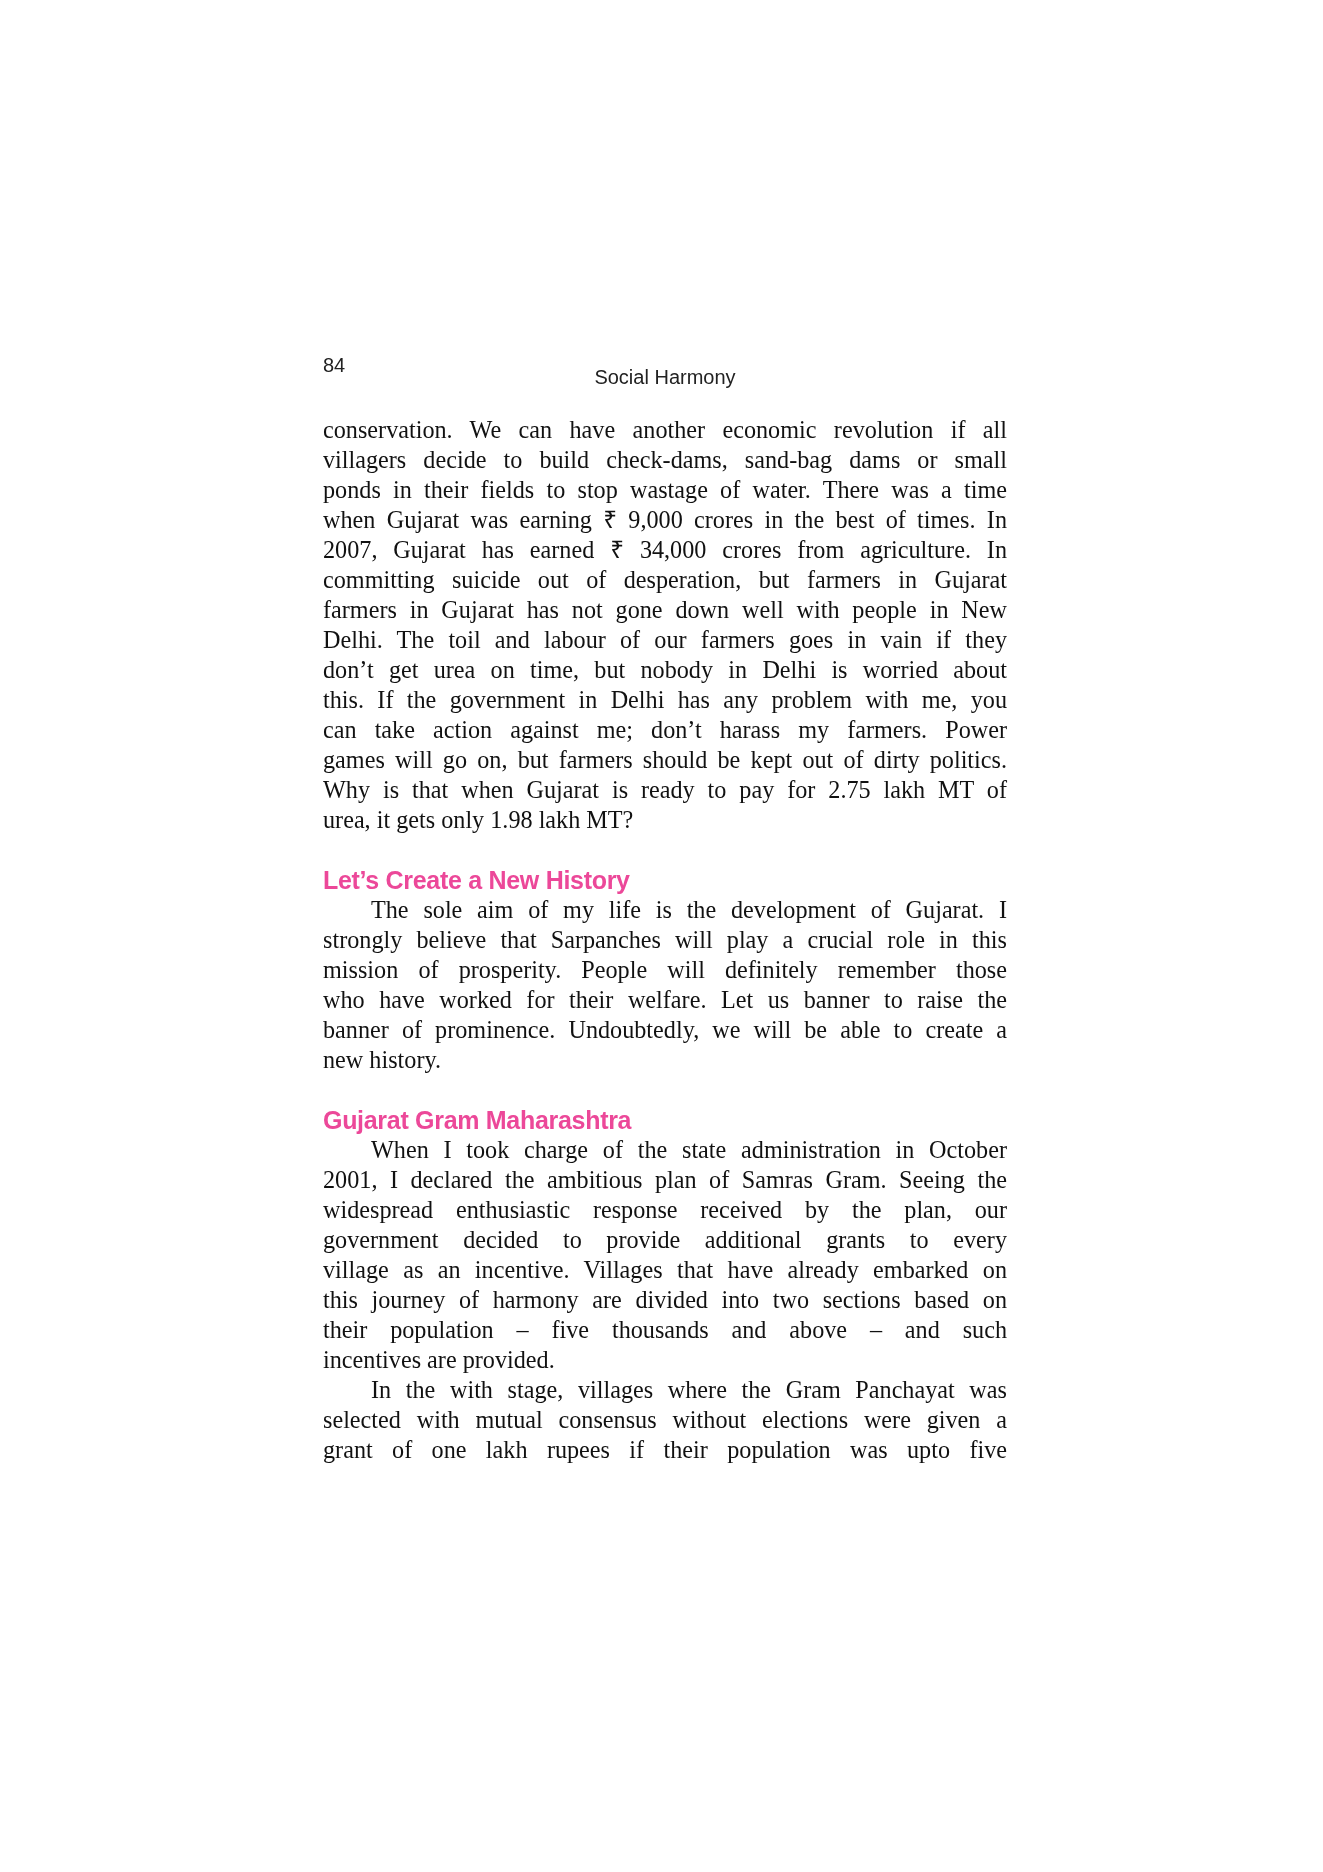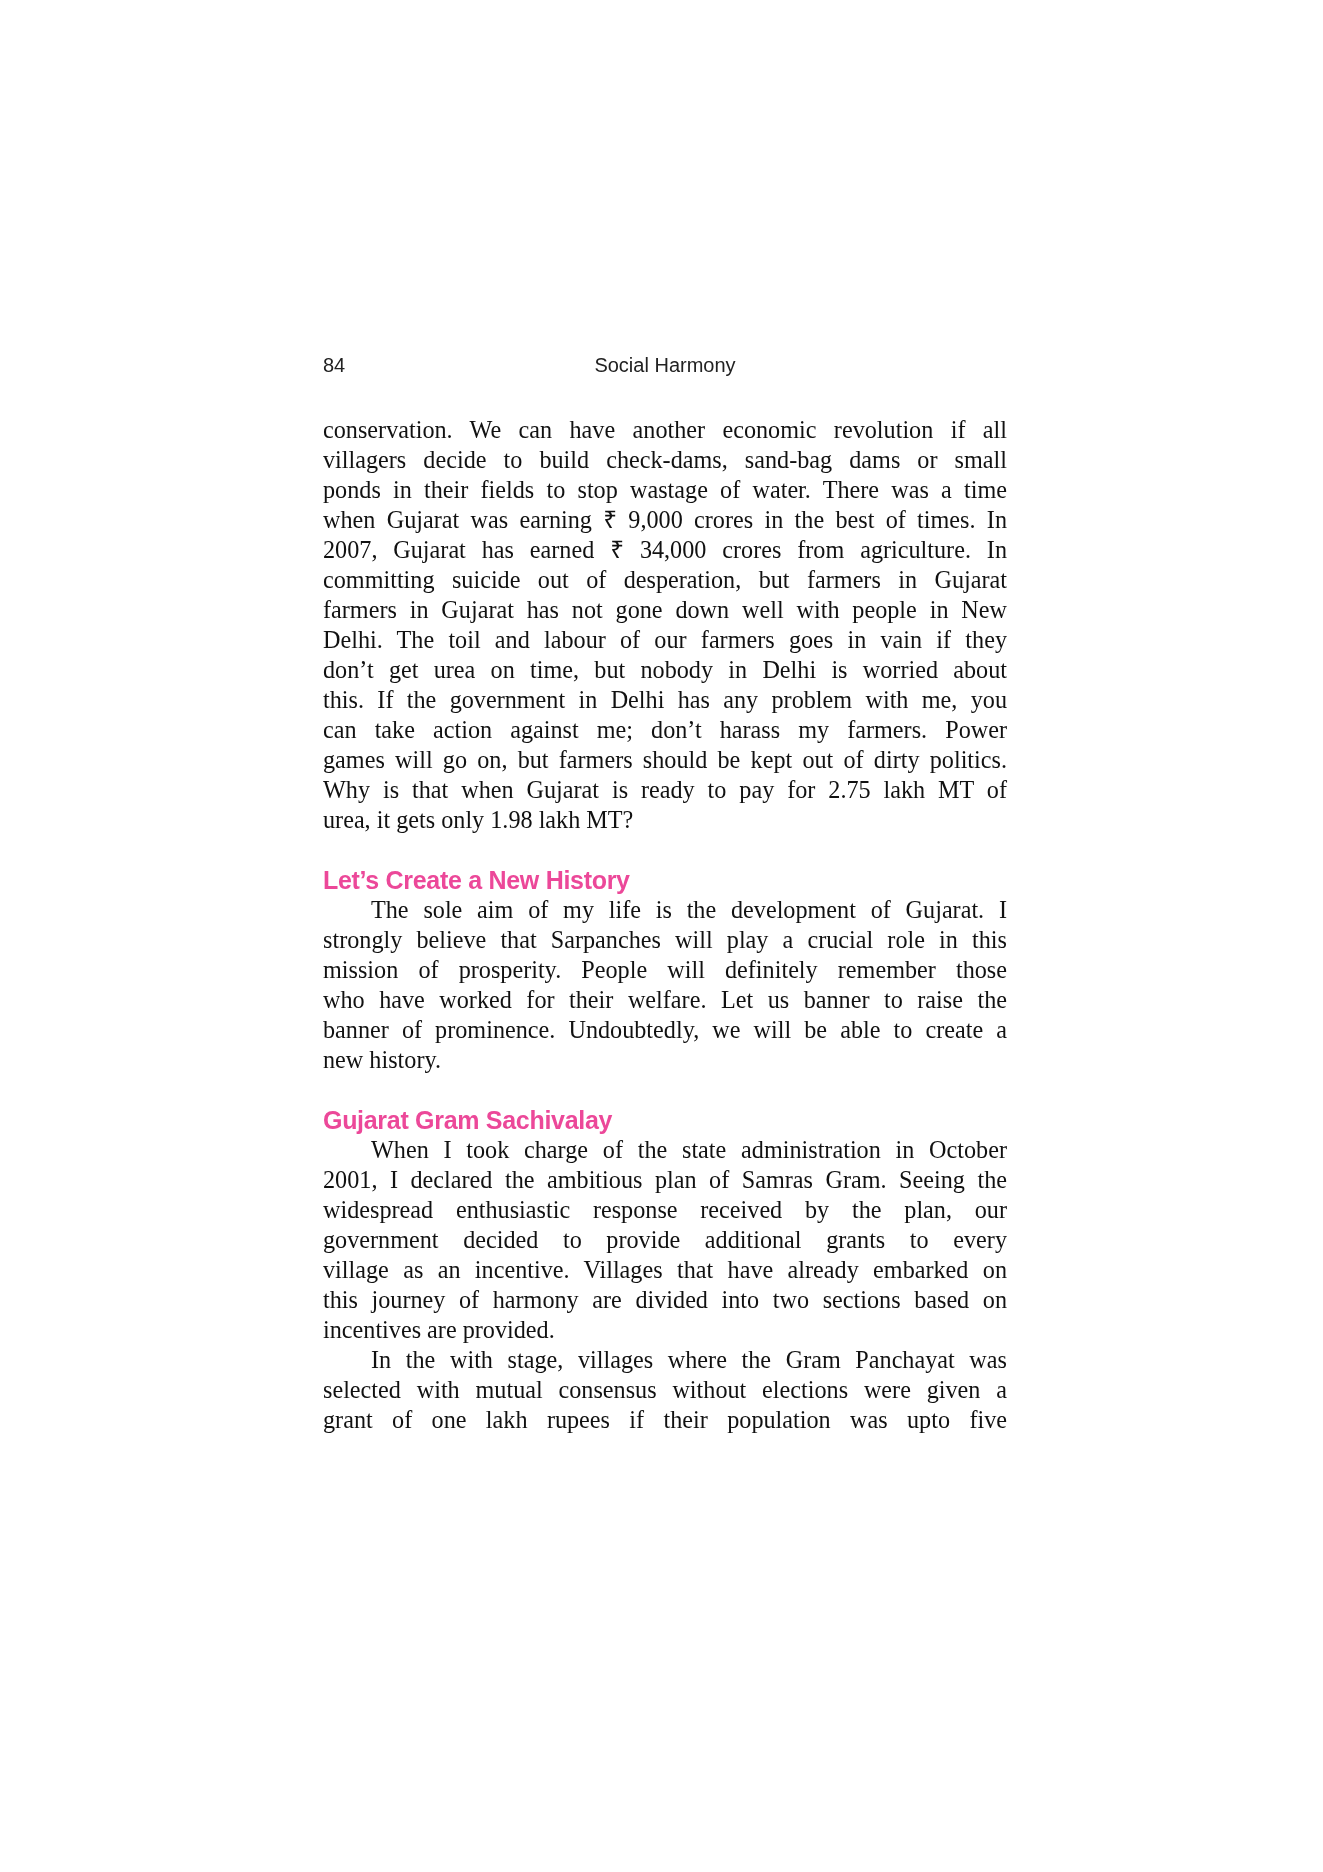--- a/index.html
+++ b/index.html
@@ -1,21 +1,21 @@
 <!DOCTYPE html>
 <html><head>
 <meta charset="utf-8">
 <style>
   html, body { margin: 0; padding: 0; background: #ffffff; }
   body { width: 1323px; height: 1872px; position: relative; overflow: hidden; }
   .page { position: absolute; left: 323px; top: 0; width: 684px; }
   .running-head { position: absolute; top: 354px; left: 0; width: 684px; height: 24px;
     font-family: "Liberation Sans", sans-serif; font-size: 20px; color: #222; }
   .page-number { position: absolute; left: 0; top: 0; }
-  .running-title { position: absolute; left: 0; width: 684px; text-align: center; top: 0; }
+  .running-title { position: absolute; left: 0; width: 684px; text-align: center; top: 12px; }
   .body { position: absolute; top: 415px; left: 0; width: 684px;
     font-family: "Liberation Serif", serif; font-size: 24.2px; line-height: 30px; color: #111; }
   .line { display: block; white-space: nowrap; text-align: justify; text-align-last: justify; height: 30px; }
   .line.last { text-align-last: left; }
   .line.indent { padding-left: 48px; }
   .heading { font-family: "Liberation Sans", sans-serif; font-weight: bold; font-size: 25px;
     line-height: 30px; height: 30px; color: #ec4899; letter-spacing: -0.3px; }
   .gap { height: 30px; }
 </style>
 </head>
@@ -53,26 +53,27 @@
       <span class="line"><span style="white-space: nowrap;">strongly believe that Sarpanches will play a crucial role in this</span></span>
       <span class="line"><span style="white-space: nowrap;">mission of prosperity. People will definitely remember those</span></span>
       <span class="line"><span style="white-space: nowrap;">who have worked for their welfare. Let us banner to raise the</span></span>
       <span class="line"><span style="white-space: nowrap;">banner of prominence. Undoubtedly, we will be able to create a</span></span>
       <span class="line last">new history.</span>
     </div>
 
     <div class="gap"></div>
 
     <div>
-      <div class="heading">Gujarat Gram Sachivalay</div>
+      <div class="heading">Gujarat Gram Maharashtra</div>
       <span class="line indent"><span style="white-space: nowrap;">When I took charge of the state administration in October</span></span>
       <span class="line"><span style="white-space: nowrap;">2001, I declared the ambitious plan of Samras Gram. Seeing the</span></span>
       <span class="line"><span style="white-space: nowrap;">widespread enthusiastic response received by the plan, our</span></span>
       <span class="line"><span style="white-space: nowrap;">government decided to provide additional grants to every</span></span>
       <span class="line"><span style="white-space: nowrap;">village as an incentive. Villages that have already embarked on</span></span>
       <span class="line"><span style="white-space: nowrap;">this journey of harmony are divided into two sections based on</span></span>
+      <span class="line"><span style="white-space: nowrap;">their population – five thousands and above – and such</span></span>
       <span class="line last">incentives are provided.</span>
       <span class="line indent"><span style="white-space: nowrap;">In the with stage, villages where the Gram Panchayat was</span></span>
       <span class="line"><span style="white-space: nowrap;">selected with mutual consensus without elections were given a</span></span>
       <span class="line"><span style="white-space: nowrap;">grant of one lakh rupees if their population was upto five</span></span>
     </div>
   </div>
 </div>
 
 </body></html>

